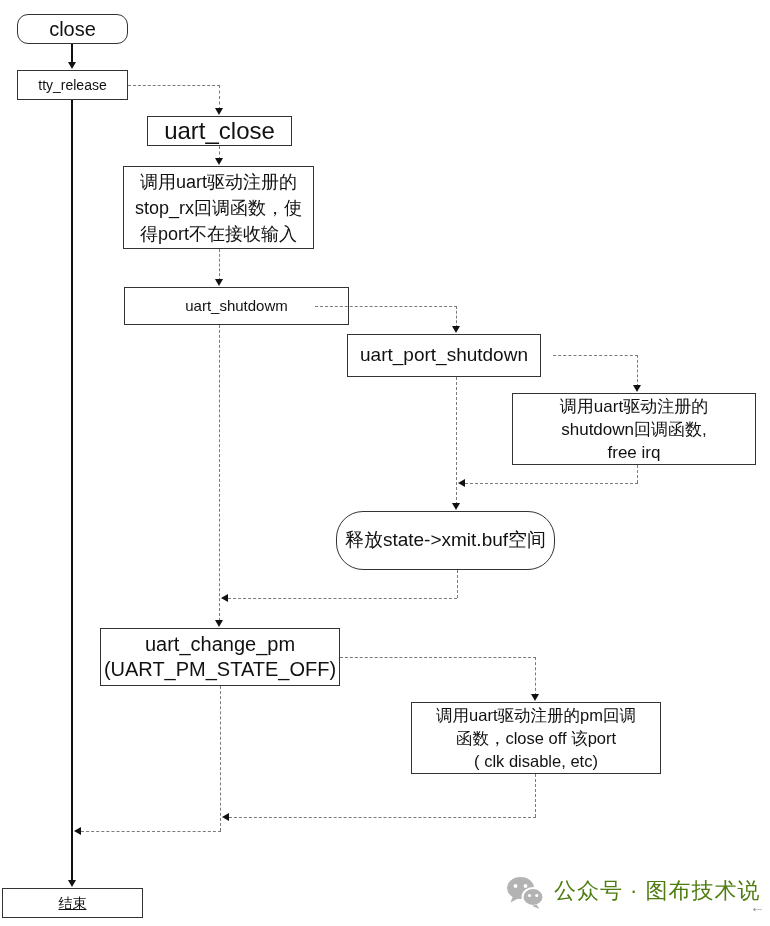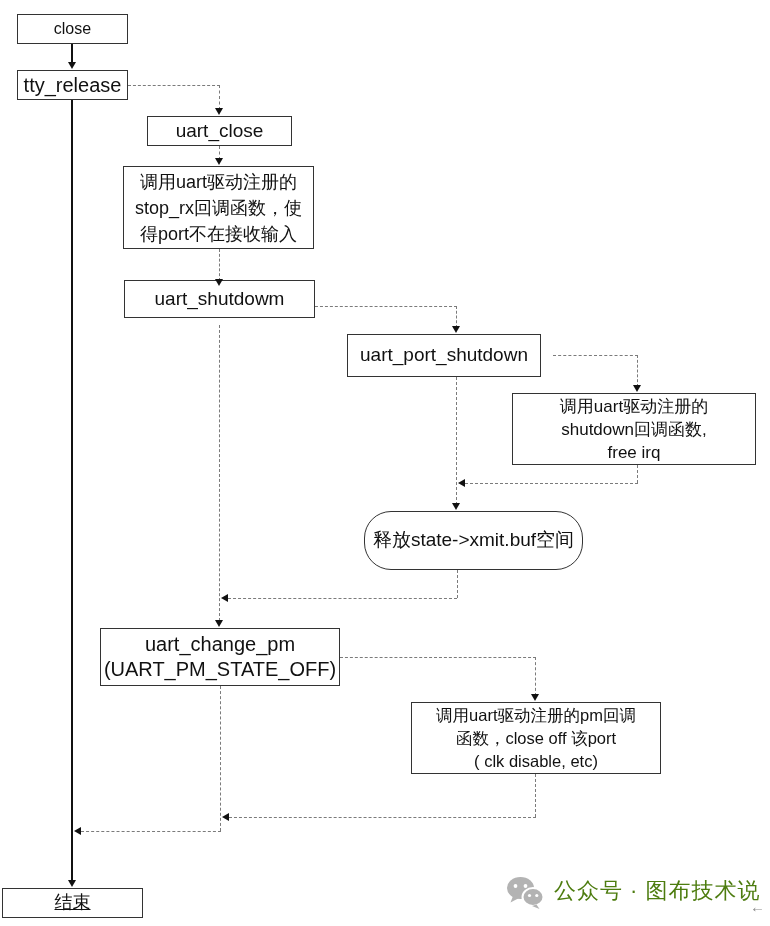--- a/index.html
+++ b/index.html
@@ -8,31 +8,31 @@
     font-family:"Liberation Sans","DejaVu Sans",sans-serif;color:#111;
     overflow:hidden;
   }
   .node{
     position:absolute;background:#ffffff;border:1.5px solid #333;
     display:flex;align-items:center;justify-content:center;
     text-align:center;white-space:pre-line;box-sizing:border-box;
     line-height:1.3;
   }
   
-  #n-close      {left:17px;  top:14px;  width:111px; height:30px; font-size:16px;}
-  #n-tty        {left:17px;  top:70px;  width:111px; height:30px; font-size:20px;}
-  #n-uclose     {left:147px; top:116px; width:145px; height:30px; font-size:19px;}
+  #n-close      {left:17px;  top:14px;  width:111px; height:30px; font-size:20px;border-radius:11px;}
+  #n-tty        {left:17px;  top:70px;  width:111px; height:30px; font-size:14px;}
+  #n-uclose     {left:147px; top:116px; width:145px; height:30px; font-size:24px;}
   #n-stoprx     {left:123px; top:166px; width:191px; height:83px; font-size:18px; line-height:26px;}
-  #n-ushut      {left:124px; top:280px; width:191px; height:38px; font-size:19px;}
+  #n-ushut      {left:124px; top:287px; width:225px; height:38px; font-size:15px;}
   #n-uport      {left:347px; top:334px; width:194px; height:43px; font-size:19px;}
   #n-shutnote   {left:512px; top:393px; width:244px; height:72px; font-size:17px; line-height:23px;}
-  #n-xmit       {left:364px; top:511px; width:219px; height:59px; font-size:19px;border-radius:27px;}
+  #n-xmit       {left:336px; top:511px; width:219px; height:59px; font-size:19px;border-radius:27px;}
   #n-upm        {left:100px; top:628px; width:240px; height:58px; font-size:20px; line-height:25px;}
   #n-pmnote     {left:411px; top:702px; width:250px; height:72px; font-size:16.5px; line-height:23px;}
-  #n-end        {left:2px;   top:888px; width:141px; height:30px; font-size:18px;text-decoration:underline;}
+  #n-end        {left:2px;   top:888px; width:141px; height:30px; font-size:14px;text-decoration:underline;}
 
   
   .sv{position:absolute;width:2px;background:#111;}           
   .dv{position:absolute;width:0;border-left:1px dashed #7b7b7b;} 
   .dh{position:absolute;height:0;border-top:1px dashed #7b7b7b;} 
   .a-down{position:absolute;width:0;height:0;
     border-left:4px solid transparent;border-right:4px solid transparent;
     border-top:7px solid #111;}
   .a-left{position:absolute;width:0;height:0;
     border-top:4px solid transparent;border-bottom:4px solid transparent;

